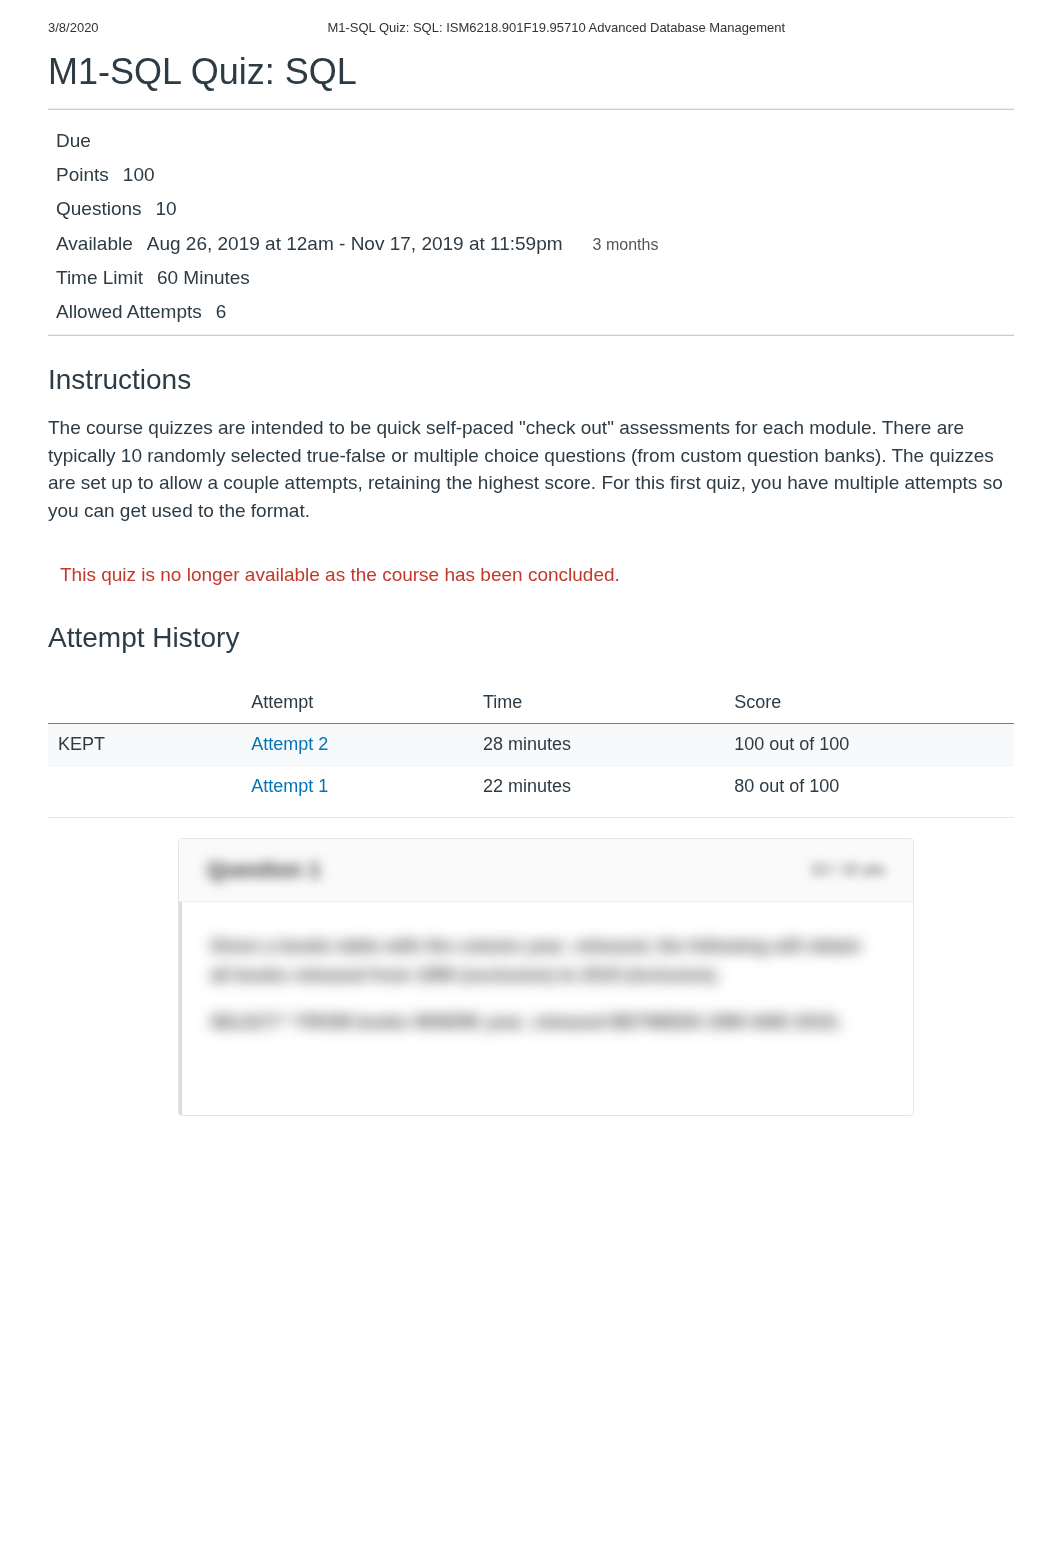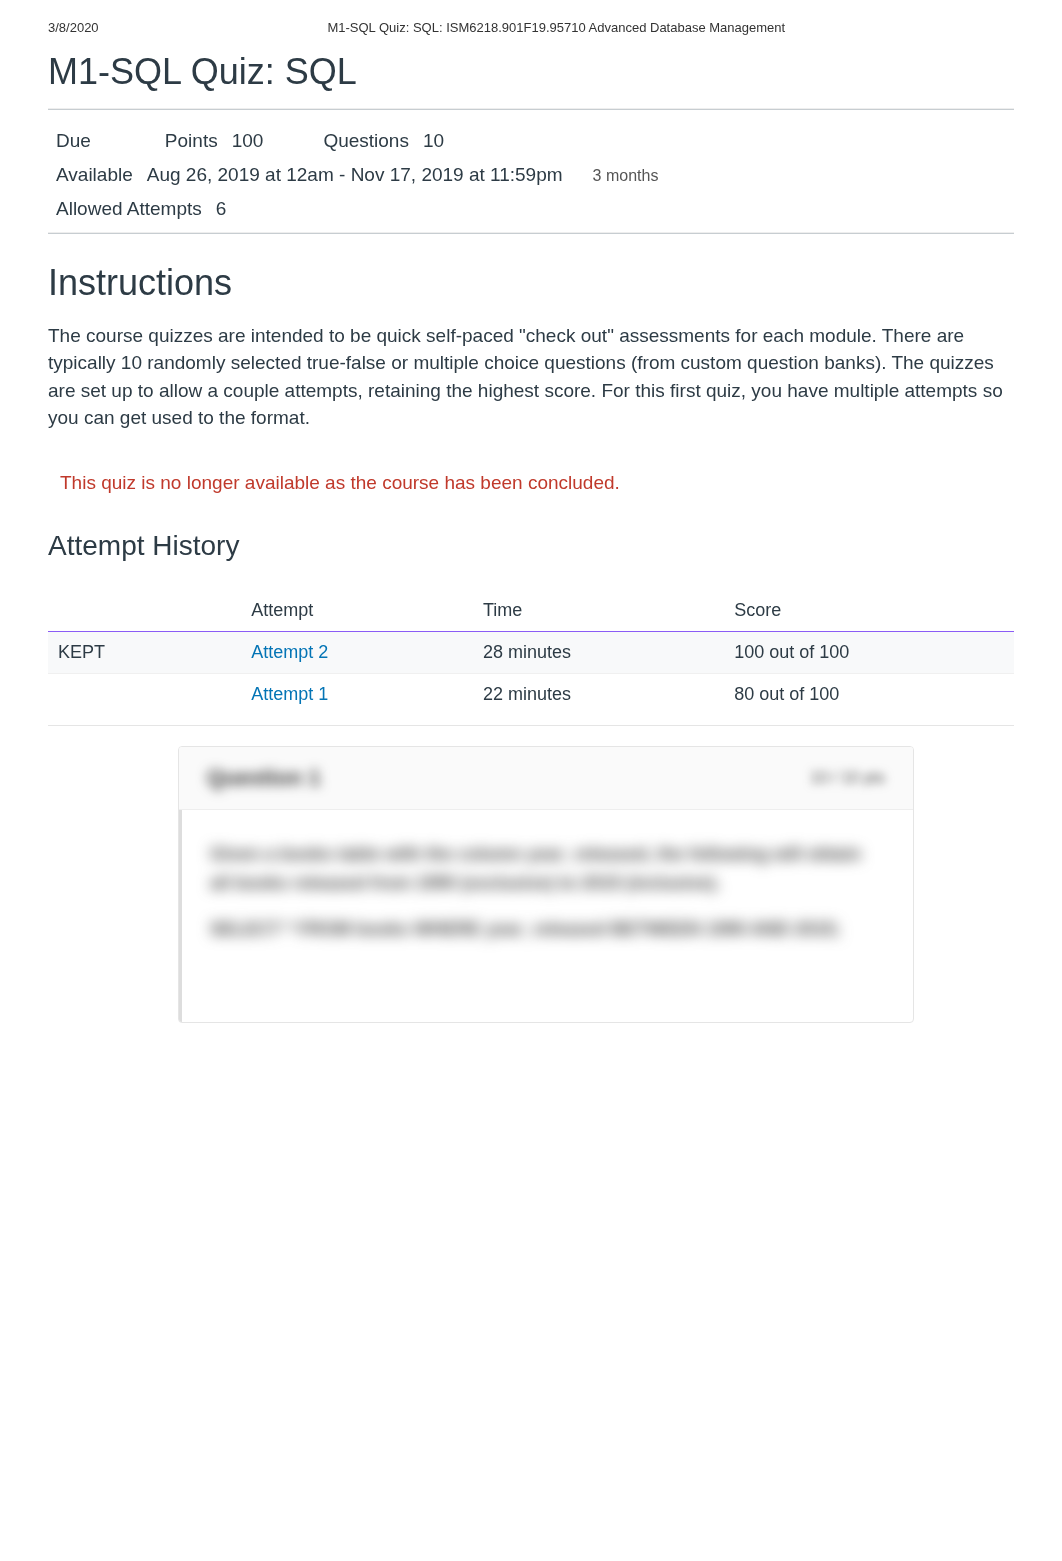--- a/index.html
+++ b/index.html
@@ -42,38 +42,39 @@
     .meta-grid {
       padding: 6px 8px 6px 8px;
       font-size: 19px;
       line-height: 1.8;
       color: #2d3b45;
     }
     .meta-row {
       display: flex;
       flex-wrap: wrap;
       gap: 0;
+      flex-direction: column;
     }
     .meta-pair {
       display: inline-flex;
       align-items: baseline;
       margin-right: 60px;
     }
     .meta-pair:last-child { margin-right: 0; }
     .meta-label {
       margin-right: 14px;
     }
     .meta-value {}
     .meta-small {
       font-size: 16px;
       color: #555;
       margin-left: 30px;
     }
     h2.section-title {
-      font-size: 36px;
+      font-size: 28px;
       font-weight: normal;
       margin: 28px 0 18px 0;
       color: #2d3b45;
     }
     p.instructions-text {
       font-size: 19px;
       line-height: 1.45;
       color: #2d3b45;
       margin-bottom: 32px;
     }
@@ -207,20 +208,24 @@
       </span>
     </div>
     <div class="meta-row">
       <span class="meta-pair" style="margin-right:0">
         <span class="meta-label">Available</span>
         <span class="meta-value">Aug 26, 2019 at 12am - Nov 17, 2019 at 11:59pm</span>
         <span class="meta-small">3 months</span>
       </span>
     </div>
     <div class="meta-row">
+      <span class="meta-pair">
+        <span class="meta-label">Time Limit</span>
+        <span class="meta-value">60 Minutes</span>
+      </span>
       <span class="meta-pair">
         <span class="meta-label">Allowed Attempts</span>
         <span class="meta-value">6</span>
       </span>
     </div>
   </div>
 
   <hr class="hr-thick">
 
   <h2 class="section-title">Instructions</h2>

